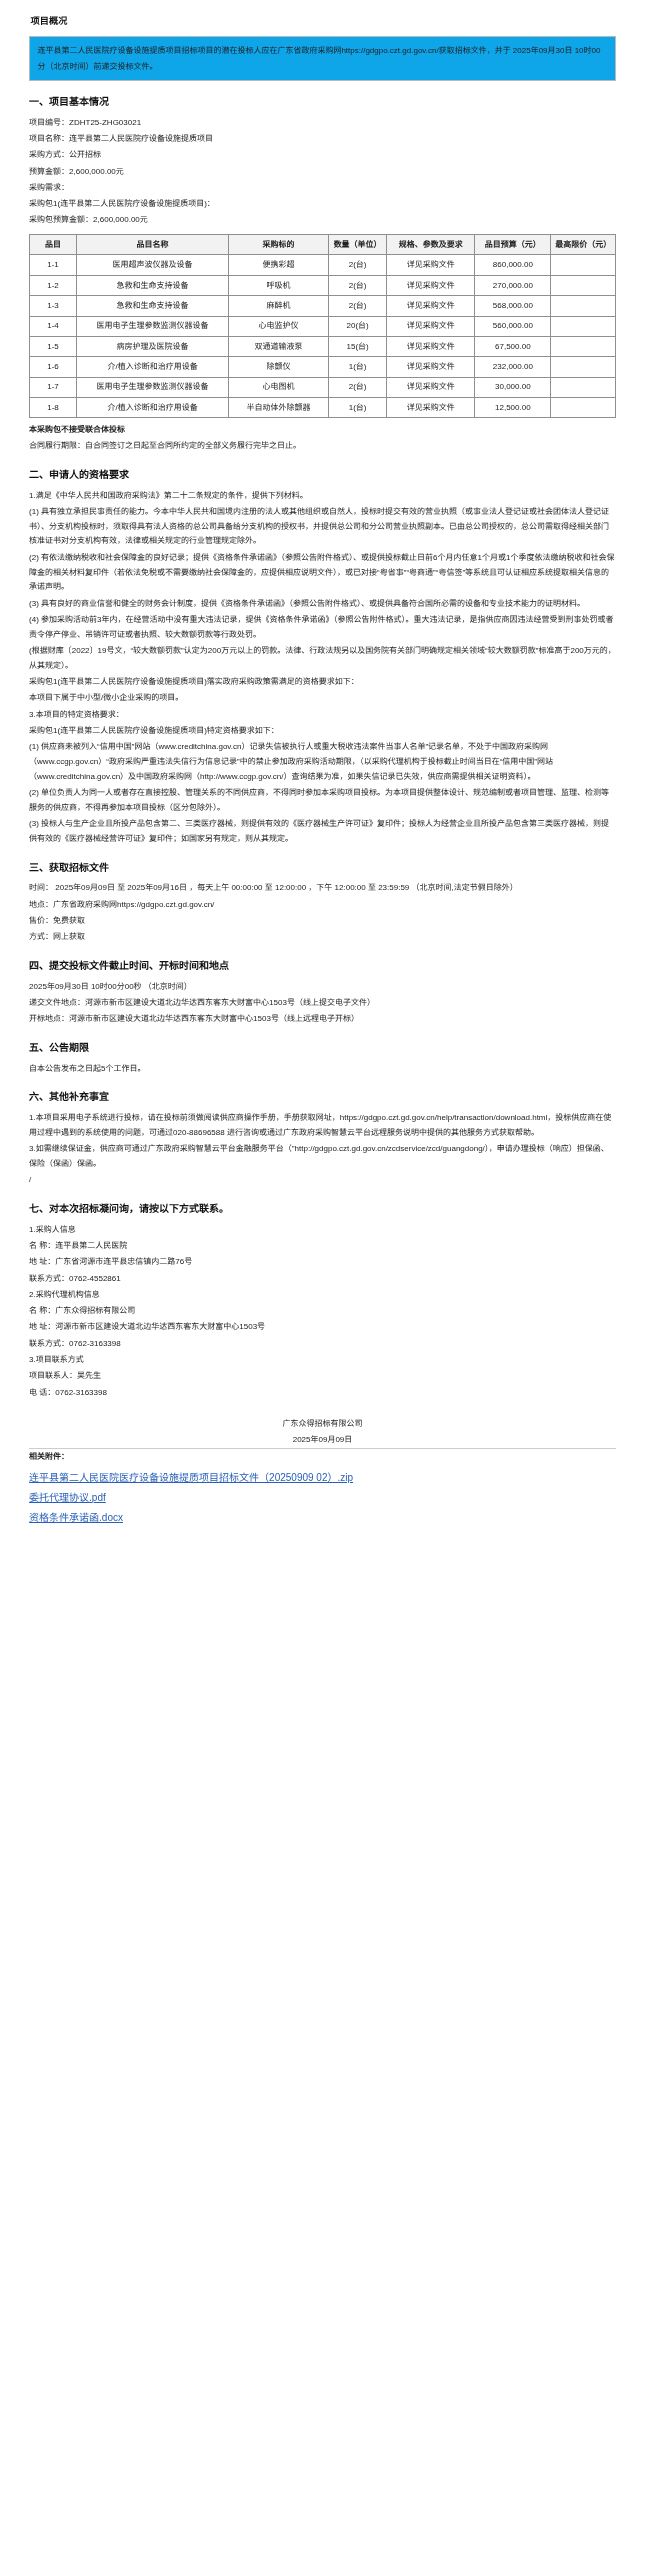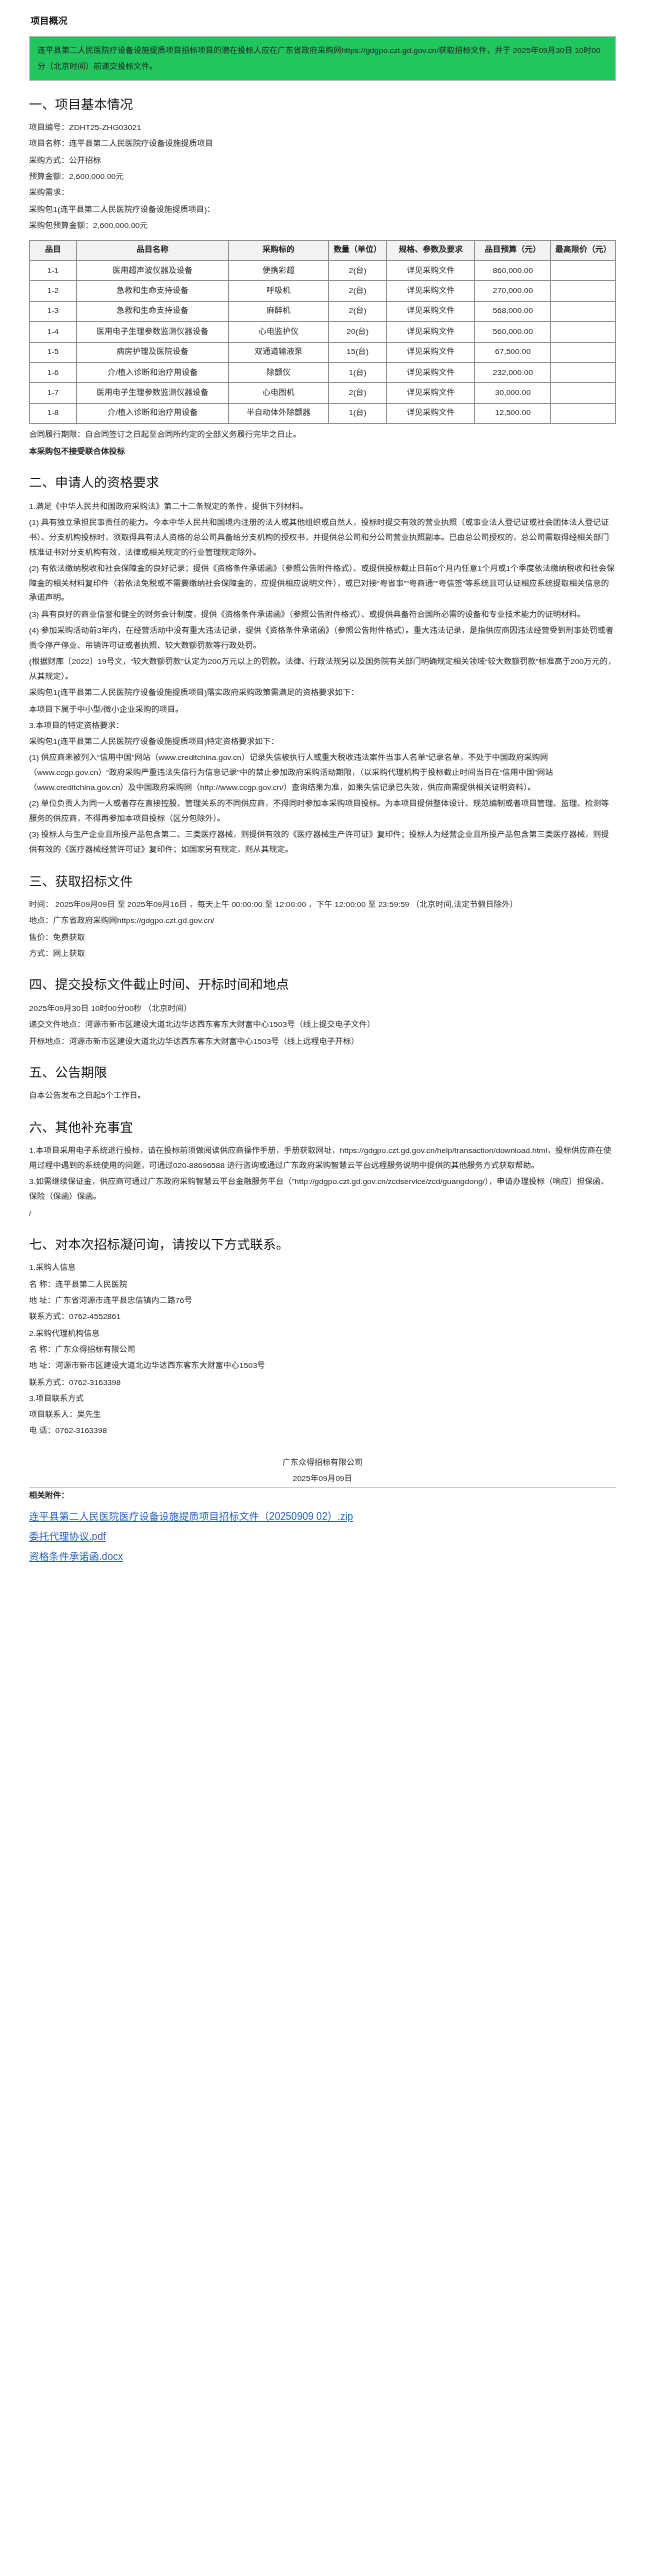--- a/index.html
+++ b/index.html
@@ -19,31 +19,31 @@
     box-sizing:border-box;
   }
   .doc-title{
     font-size:9.2px;
     font-weight:bold;
     color:#111;
     margin:2.9px 0 5.9px 1.5px;
   }
   .summary-box{
     border:0.7px solid #b9b9b9;
-    background:#22c55e;
+    background:#0ea5e9;
     padding:5.9px 7.3px;
     font-size:8px;
     line-height:1.95;
     color:#222;
     margin-bottom:11.7px;
   }
   .summary-box .ln{display:block;}
   h2.sec{
-    font-size:13px;
-    font-weight:normal;
+    font-size:10px;
+    font-weight:bold;
     margin:11.7px 0 4.4px 0;
     color:#111;
   }
   .ind1{margin-left:16px;}
   .ind2{margin-left:25px;}
   p.l{margin:1.5px 0;}
   .bold{font-weight:bold;}
   table.tbl{
     border-collapse:collapse;
     width:100%;
@@ -188,22 +188,22 @@
         <td>介/植入诊断和治疗用设备</td>
         <td>半自动体外除颤器</td>
         <td>1(台)</td>
         <td>详见采购文件</td>
         <td>12,500.00</td>
         <td></td>
       </tr>
     </tbody>
   </table>
 
+  <p class="l note bold">本采购包不接受联合体投标</p>
   <p class="l ind1">合同履行期限：自合同签订之日起至合同所约定的全部义务履行完毕之日止。</p>
-  <p class="l note bold">本采购包不接受联合体投标</p>
 
   <h2 class="sec">二、申请人的资格要求</h2>
   <div>
     <p class="l ind1">1.满足《中华人民共和国政府采购法》第二十二条规定的条件，提供下列材料。</p>
     <p class="l ind1">(1) 具有独立承担民事责任的能力。今本中华人民共和国境内注册的法人或其他组织或自然人，投标时提交有效的营业执照（或事业法人登记证或社会团体法人登记证书）、分支机构投标时，须取得具有法人资格的总公司具备给分支机构的授权书，并提供总公司和分公司营业执照副本。已由总公司授权的，总公司需取得经相关部门核准证书对分支机构有效，法律或相关规定的行业管理规定除外。</p>
     <p class="l ind1">(2) 有依法缴纳税收和社会保障金的良好记录；提供《资格条件承诺函》（参照公告附件格式）、或提供投标截止日前6个月内任意1个月或1个季度依法缴纳税收和社会保障金的相关材料复印件（若依法免税或不需要缴纳社会保障金的，应提供相应说明文件），或已对接“粤省事”“粤商通”“粤信签”等系统且可认证相应系统提取相关信息的承诺声明。</p>
     <p class="l ind1">(3) 具有良好的商业信誉和健全的财务会计制度，提供《资格条件承诺函》（参照公告附件格式）、或提供具备符合国所必需的设备和专业技术能力的证明材料。</p>
     <p class="l ind1">(4) 参加采购活动前3年内，在经营活动中没有重大违法记录，提供《资格条件承诺函》（参照公告附件格式）。重大违法记录，是指供应商因违法经营受到刑事处罚或者责令停产停业、吊销许可证或者执照、较大数额罚款等行政处罚。</p>
     <p class="l ind1">(根据财库〔2022〕19号文，“较大数额罚款”认定为200万元以上的罚款。法律、行政法规另以及国务院有关部门明确规定相关领域“较大数额罚款”标准高于200万元的，从其规定）。</p>
     <p class="l ind1">采购包1(连平县第二人民医院疗设备设施提质项目)落实政府采购政策需满足的资格要求如下：</p>

